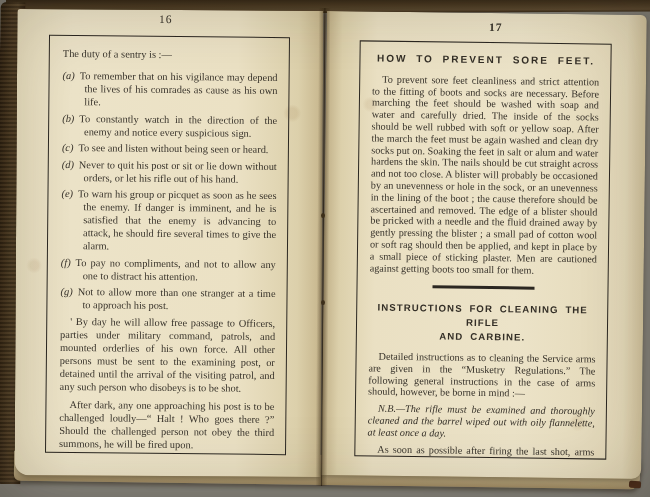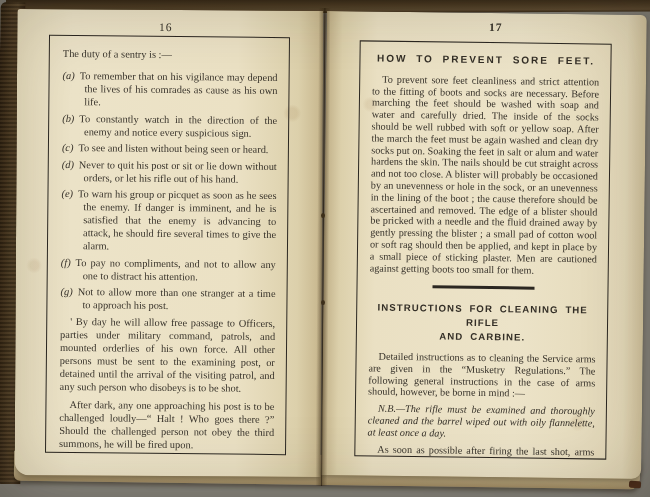--- a/index.html
+++ b/index.html
@@ -80,21 +80,21 @@
   .stitch {
     position: absolute; width: 4px; height: 5px; border-radius: 50%;
     background: #3d2f1a; left: 321px;
   }
   .stitch.s1 { top: 213px; }
   .stitch.s2 { top: 300px; }
   
   .pagenum {
     position: absolute; font-size: 11.5px; letter-spacing: 1px; color: var(--ink);
   }
-  .pagenum-left { left: 159px; top: 13px; transform: rotate(0.4deg); margin-top: 8px; }
+  .pagenum-left { left: 159px; top: 13px; transform: rotate(0.4deg); }
   .pagenum-right { left: 489px; top: 21px; transform: rotate(0.8deg); font-weight: bold; }
   
   .textbox {
     position: absolute; box-sizing: border-box;
     border: 1.6px solid var(--border);
     color: var(--ink);
     overflow: hidden;
   }
   .box-left {
     left: 47px; top: 36px; width: 241px; height: 418px;

